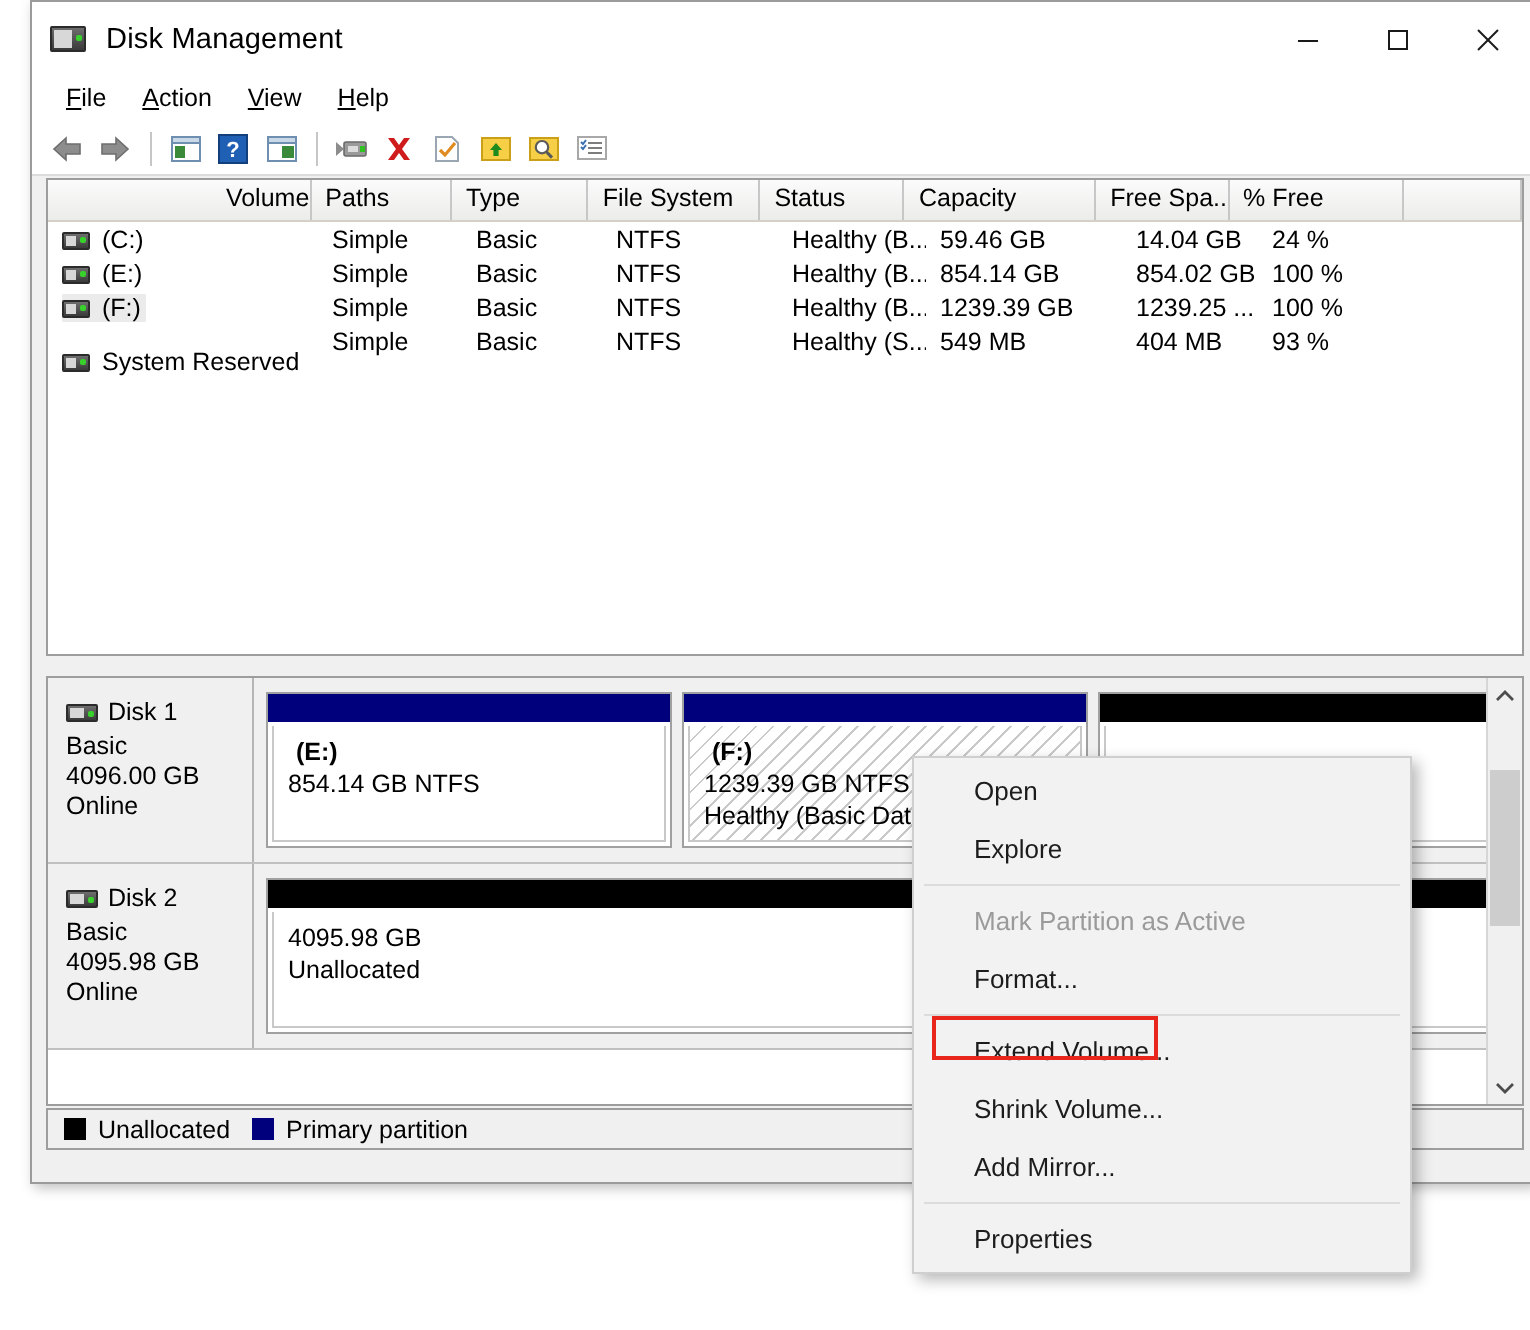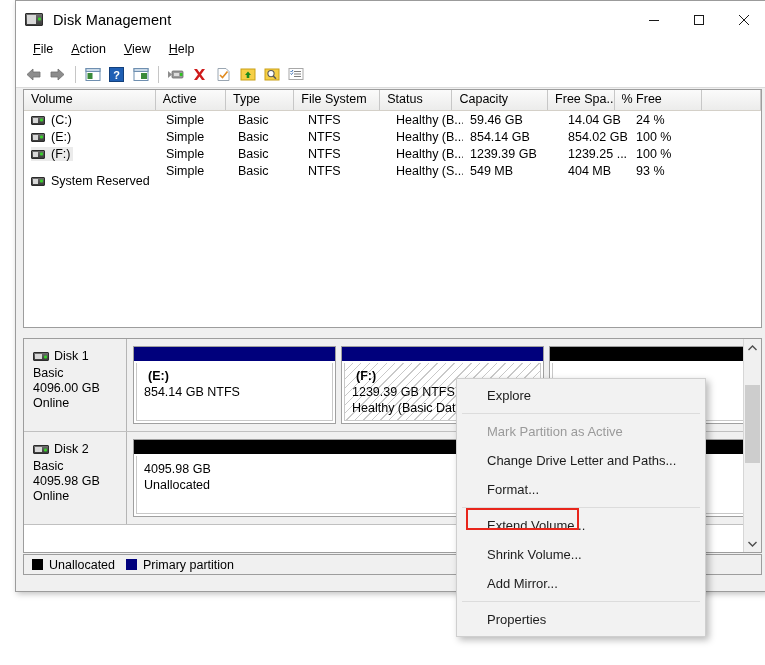--- a/index.html
+++ b/index.html
@@ -453,22 +453,22 @@
             <line x1="6" y1="7" x2="13" y2="7" stroke="#7d7d7d" stroke-width="1"></line>
             <line x1="6" y1="9.5" x2="13" y2="9.5" stroke="#7d7d7d" stroke-width="1"></line>
             <path d="M2.5 4 L3.5 5 L5 3" fill="none" stroke="#3b6fb4" stroke-width="1"></path>
             <path d="M2.5 6.5 L3.5 7.5 L5 5.5" fill="none" stroke="#3b6fb4" stroke-width="1"></path>
           </svg>
       </div>
     </div>
 
     <div class="vol-pane">
       <div class="vol-header" id="vol-header">
-          <div class="vh-cell" style="width: 135px;">Volume</div>
-          <div class="vh-cell" style="width: 72px;">Active</div>
+          <div class="vh-cell" style="width: 135px; text-align: right;">Volume</div>
+          <div class="vh-cell" style="width: 72px;">Paths</div>
           <div class="vh-cell" style="width: 70px;">Type</div>
           <div class="vh-cell" style="width: 88px;">File System</div>
           <div class="vh-cell" style="width: 74px;">Status</div>
           <div class="vh-cell" style="width: 98px;">Capacity</div>
           <div class="vh-cell" style="width: 68px;">Free Spa...</div>
           <div class="vh-cell" style="width: 90px;">% Free</div>
           <div class="vh-cell" style="width: 60px;"></div>
         </div>
       <div class="vol-body" id="vol-body">
           <div class="vol-row">
@@ -625,24 +625,24 @@
         </div>
         <div class="legend-item">
           <span class="legend-swatch" style="background: rgb(0, 0, 124);"></span>
           <span class="legend-text">Primary partition</span>
         </div>
       </div>
 
   </div>
 
   <div class="ctxmenu" id="ctxmenu">
+      <div class="ctx-item">Open</div>
       <div class="ctx-item">Explore</div>
       <div class="ctx-sep"></div>
       <div class="ctx-item disabled">Mark Partition as Active</div>
-      <div class="ctx-item">Change Drive Letter and Paths...</div>
       <div class="ctx-item">Format...</div>
       <div class="ctx-sep"></div>
       <div class="ctx-item">Extend Volume...</div>
       <div class="ctx-item">Shrink Volume...</div>
       <div class="ctx-item">Add Mirror...</div>
       <div class="ctx-sep"></div>
       <div class="ctx-item">Properties</div>
     </div>
   <div class="ctx-highlight" style="border-color: rgb(232, 38, 28);"></div>
 

